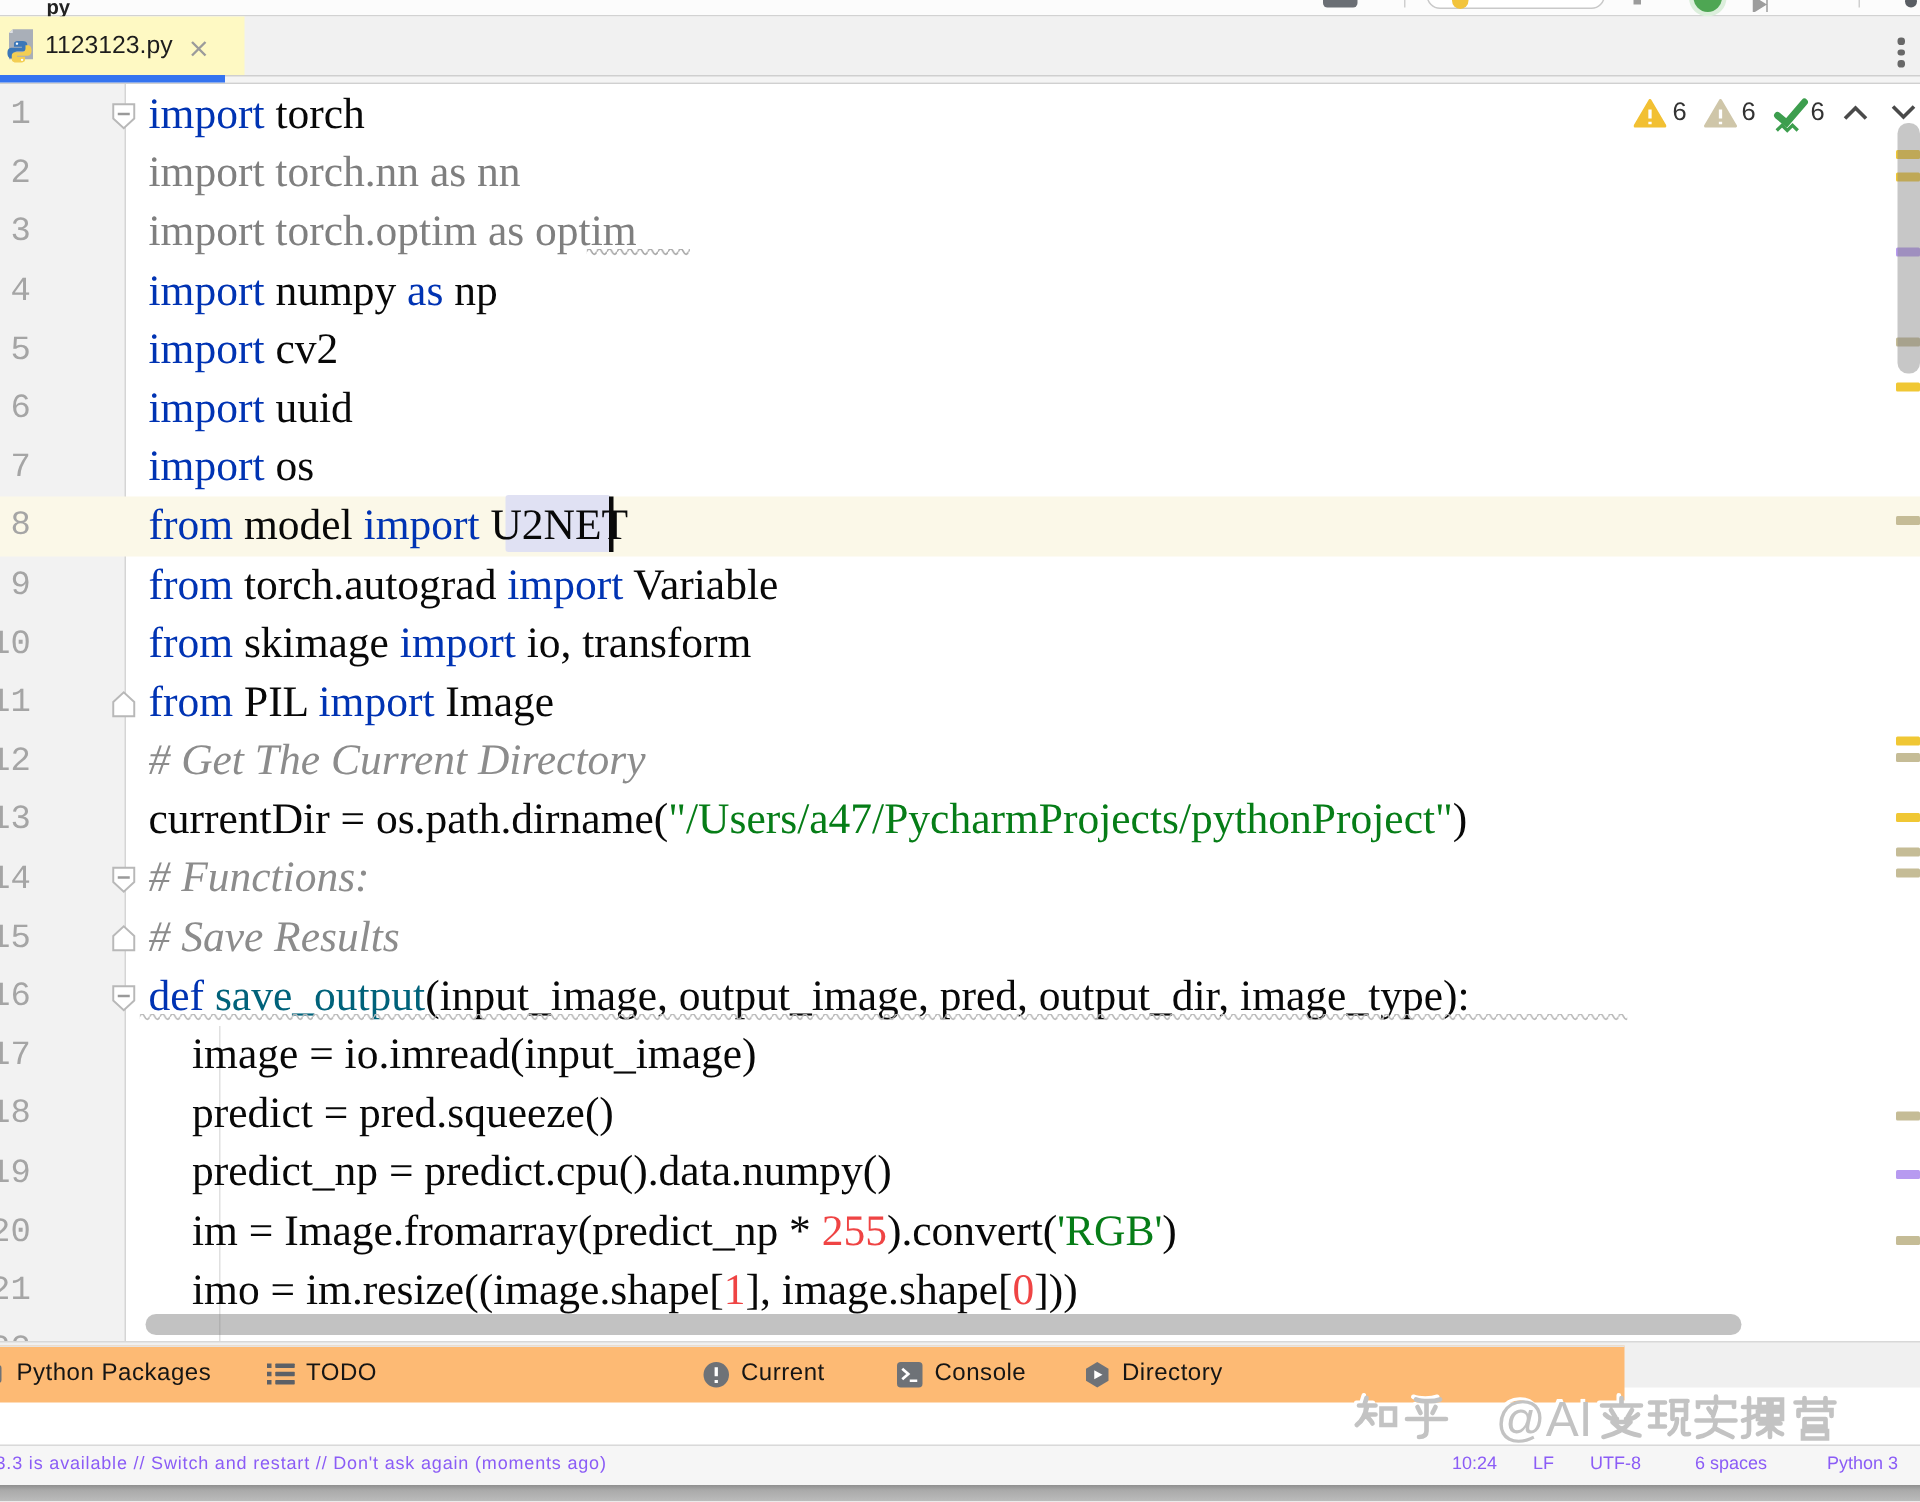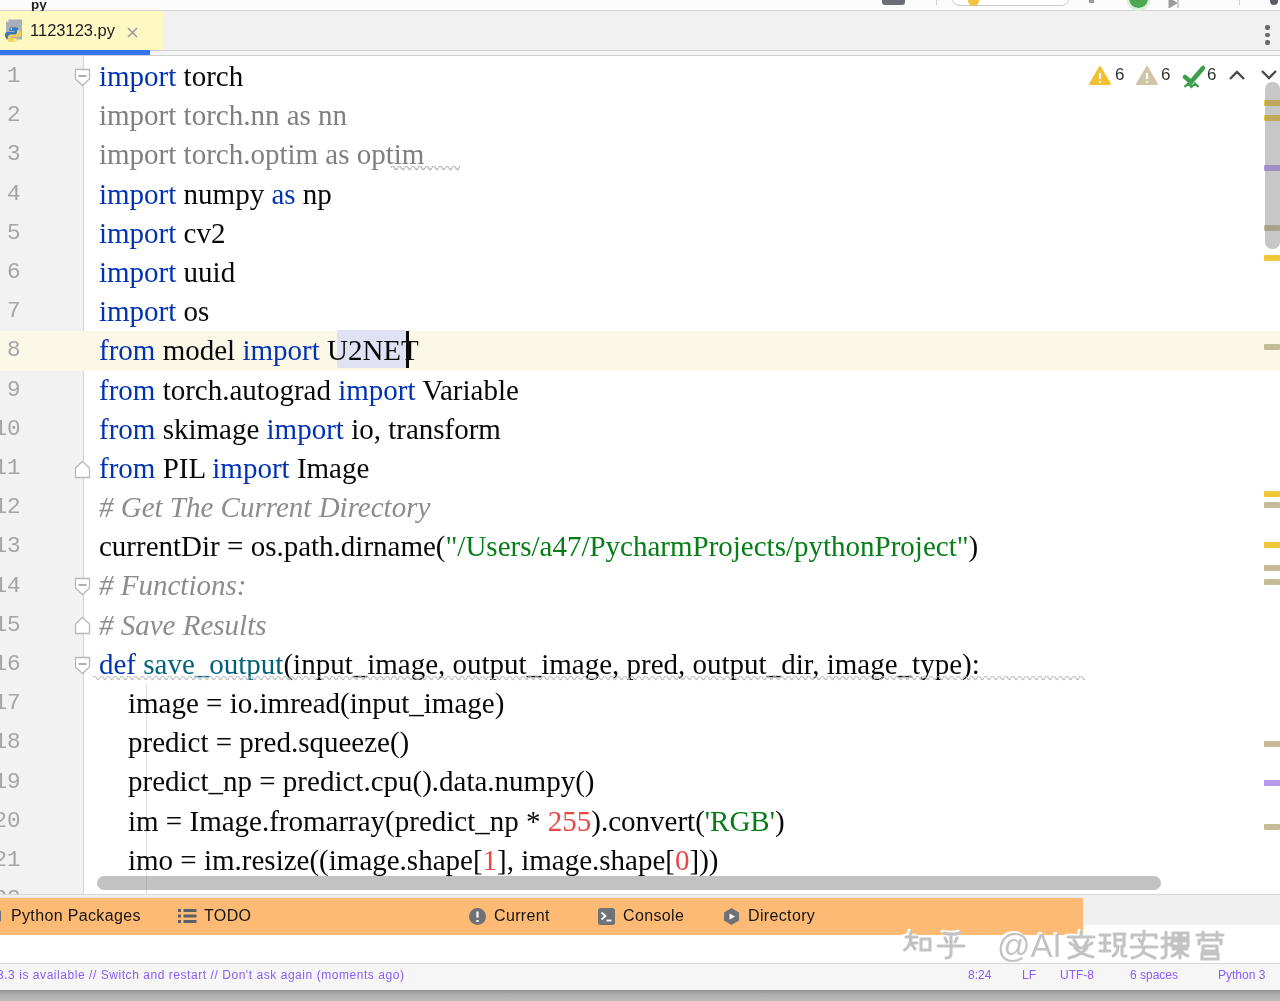--- a/index.html
+++ b/index.html
@@ -186,21 +186,21 @@
  <div class="tbi" style="left:722px">
       <svg width="19" height="19">
         <path d="M9.5 1 L17 5.5 V13.5 L9.5 18 L2 13.5 V5.5 Z" fill="#6e7277"></path>
         <path d="M7.5 6.5 L13 9.5 L7.5 12.5 Z" fill="#fff"></path>
       </svg>
       <span>Directory</span>
     </div>
 </div>
 <div id="status">
  <span class="sbtxt" style="left:-3px;letter-spacing:0.55px">3.3 is available // Switch and restart // Don't ask again (moments ago)</span>
- <span class="sbtxt" style="left:968px">8:24</span>
+ <span class="sbtxt" style="left:968px">10:24</span>
  <span class="sbtxt" style="left:1022px">LF</span>
  <span class="sbtxt" style="left:1060px">UTF-8</span>
  <span class="sbtxt" style="left:1130px">6 spaces</span>
  <span class="sbtxt" style="left:1218px">Python 3</span>
 </div>
 <div id="bottomedge"></div>
 <svg style="position:absolute;left:0;top:0;z-index:60" width="1280" height="1001">
     <g transform="translate(901.2,928.2)" stroke="#ffffff" stroke-width="3.1" fill="none" stroke-linecap="round">
       <path d="M3 7 h11 M8 2 l-1.5 5 M8.5 7 c-1 6 -4 11 -7 13 M8 7 l-1 6 m0 0 c2 2 4 4 5 6 M7 13 h7"></path>
       <path d="M18 9 h9 v11 h-9 Z"></path>

